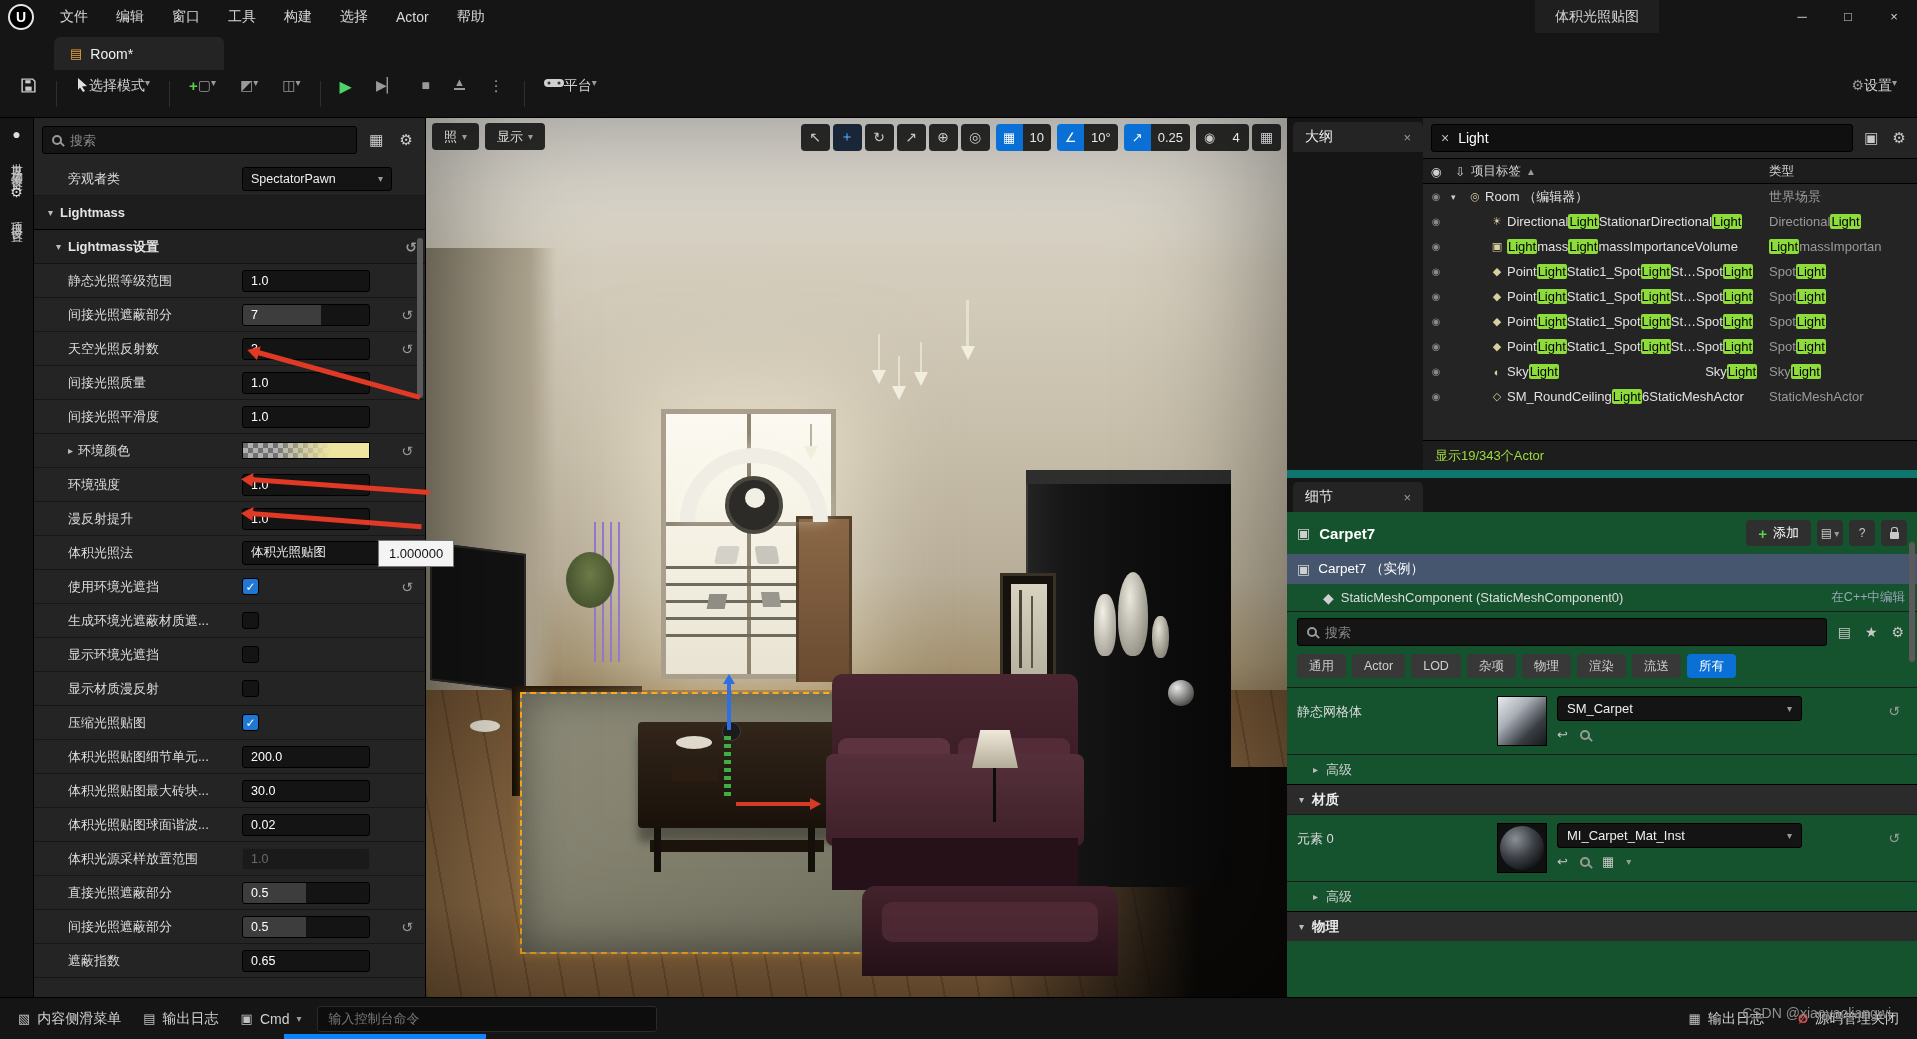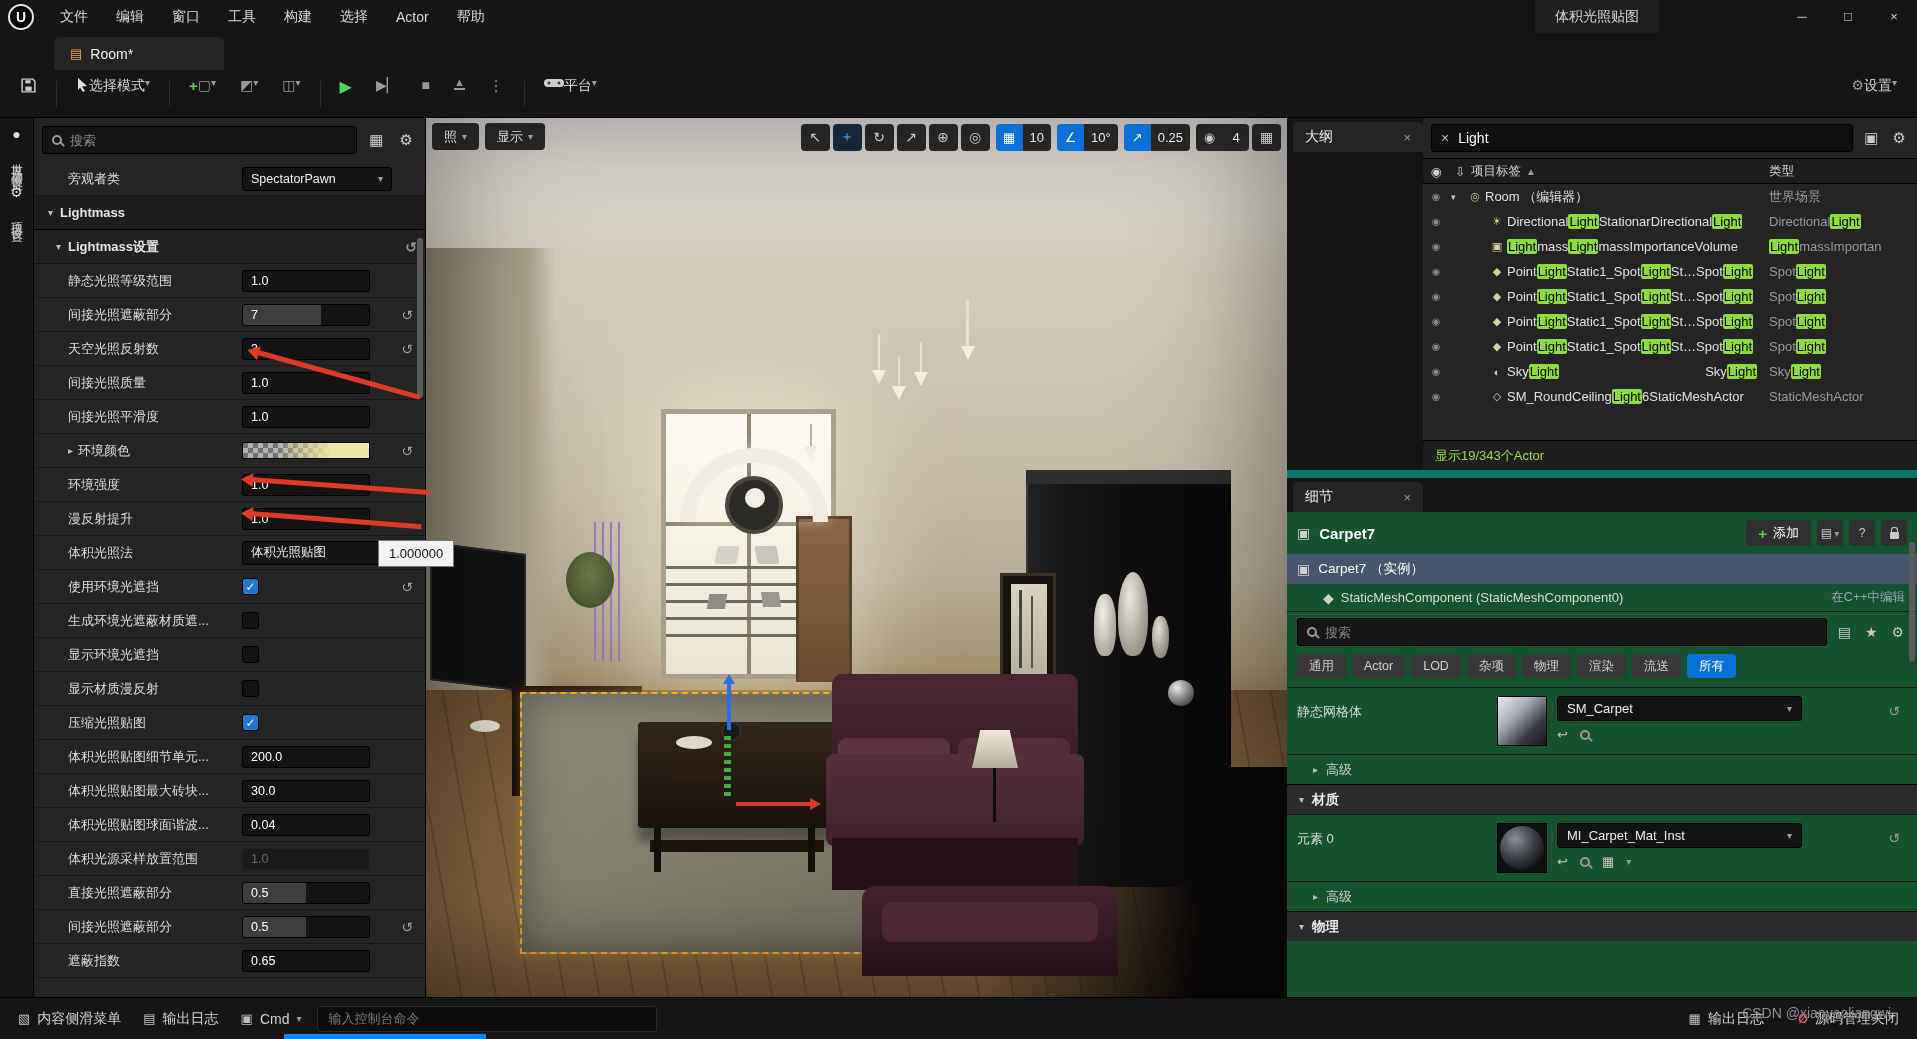--- a/index.html
+++ b/index.html
@@ -488,21 +488,21 @@
           <div class="ws-row">
             <div class="ws-label">体积光照贴图最大砖块...</div>
             <div class="ws-value">
               <div class="ws-input">30.0</div>
             </div>
             <div class="ws-reset"></div>
           </div>
           <div class="ws-row">
             <div class="ws-label">体积光照贴图球面谐波...</div>
             <div class="ws-value">
-              <div class="ws-input">0.04</div>
+              <div class="ws-input">0.02</div>
             </div>
             <div class="ws-reset"></div>
           </div>
           <div class="ws-row disabled">
             <div class="ws-label">体积光源采样放置范围</div>
             <div class="ws-value">
               <div class="ws-input">1.0</div>
             </div>
             <div class="ws-reset"></div>
           </div>

